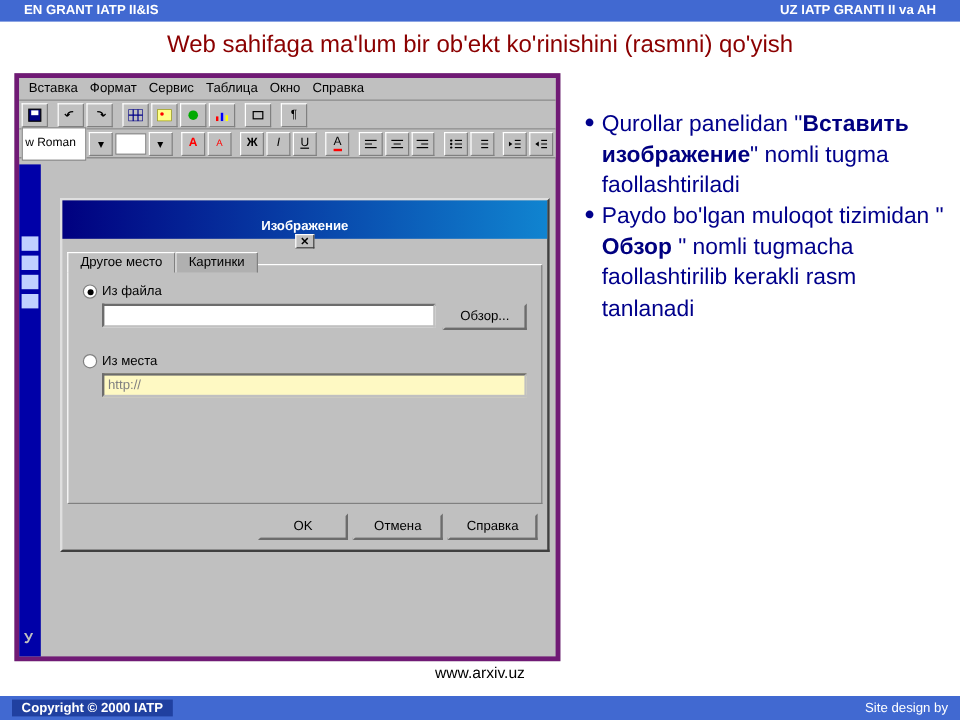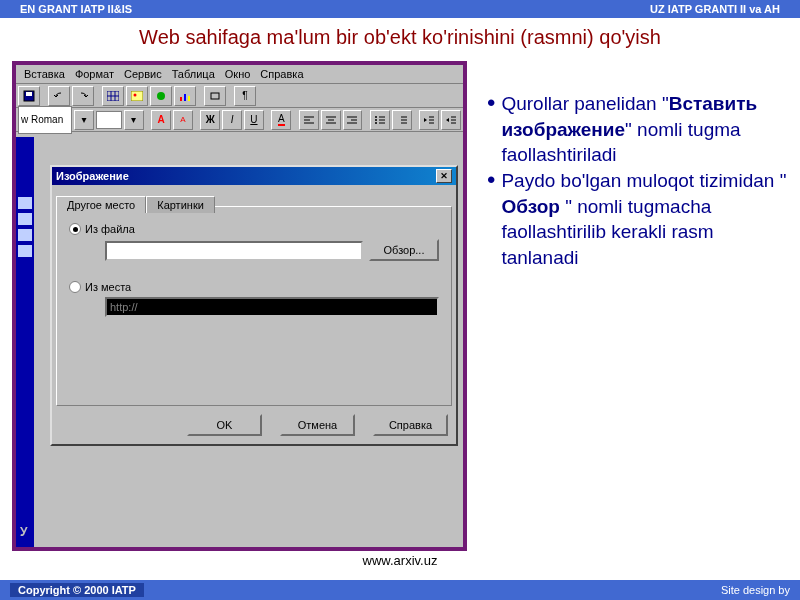--- a/index.html
+++ b/index.html
@@ -20,40 +20,40 @@
   .tool-btn { width: 22px; height: 20px; background: #c0c0c0; border: 1px solid; border-color: #fff #808080 #808080 #fff; display: inline-flex; align-items: center; justify-content: center; font-size: 10px; }
   .tool-sep { width: 4px; }
   .font-name { width: 60px; height: 28px; background: #fff; border: 1px solid #808080; font-size: 10px; padding: 1px 2px; display: flex; align-items: center; }
   .font-size { width: 28px; height: 18px; background: #fff; border: 1px solid #808080; font-size: 10px; padding: 1px 2px; display: flex; align-items: center; }
   
   .bluebar { width: 18px; background: #0000a8; position: absolute; left: 0; top: 72px; bottom: 0; display: flex; flex-direction: column; gap: 4px; padding-top: 60px; }
   .bluebar-item { width: 14px; height: 12px; background: #c0d0ff; margin-left: 2px; }
   .bluebar-y { position: absolute; bottom: 8px; left: 4px; color: #c0c0c0; font-size: 12px; font-weight: bold; }
   
   .dialog { position: absolute; left: 34px; top: 100px; width: 408px; background: #c0c0c0; border: 2px solid; border-color: #dfdfdf #404040 #404040 #dfdfdf; }
-  .dialog-title { background: linear-gradient(to right, #000080, #1084d0); color: #fff; font-size: 11px; font-weight: bold; padding: 2px 4px; display: flex; justify-content: space-between; align-items: center; height: 18px; }
+  .dialog-title { background: linear-gradient(to right, #000080, #1084d0); color: #fff; font-size: 11px; font-weight: bold; padding: 16px 4px; display: flex; justify-content: space-between; align-items: center; height: 18px; flex-direction: column; }
   .dialog-close { width: 16px; height: 14px; background: #c0c0c0; border: 1px solid; border-color: #fff #404040 #404040 #fff; font-size: 9px; display: flex; align-items: center; justify-content: center; color: #000; }
   
   .tabs { display: flex; padding: 4px 4px 0; }
   .tab { background: #c0c0c0; border: 1px solid; border-color: #fff #808080 #808080 #fff; padding: 2px 10px; font-size: 11px; position: relative; top: 7px; border-bottom: none; }
   .tab.active { background: #c0c0c0; z-index: 2; }
   .tab:not(.active) { background: #b0b0b0; }
   
   .tab-panel { margin: 0 4px 4px; border: 1px solid; border-color: #fff #808080 #808080 #fff; padding: 16px 12px; height: 200px; background: #c0c0c0; }
   
   .radio-row { display: flex; align-items: center; gap: 4px; margin-bottom: 4px; font-size: 11px; }
   .radio { width: 12px; height: 12px; border-radius: 50%; background: #fff; border: 1px solid #808080; display: flex; align-items: center; justify-content: center; }
   .radio.checked::after { content: ""; width: 5px; height: 5px; border-radius: 50%; background: #000; }
   
-  .input-row { margin-left: 36px; margin-bottom: 14px; display: flex; gap: 6px; align-items: flex-end; }
+  .input-row { margin-left: 16px; margin-bottom: 14px; display: flex; gap: 6px; align-items: flex-start; }
   .text-input { flex: 1; height: 20px; background: #fff; border: 2px inset #c0c0c0; font-size: 11px; padding: 1px 3px; display: flex; align-items: center; color: #808080; }
-  .text-input.disabled { background: #000000; }
+  .text-input.disabled { background: #fef9c3; }
   .browse-btn { width: 70px; height: 22px; background: #c0c0c0; border: 2px outset #c0c0c0; font-size: 11px; }
   
-  .dialog-buttons { display: flex; justify-content: flex-end; gap: 18px; padding: 4px 8px 8px; margin-left: 16px; }
+  .dialog-buttons { display: flex; justify-content: flex-end; gap: 4px; padding: 4px 8px 8px; margin-left: 16px; }
   .dlg-btn { width: 75px; height: 22px; background: #c0c0c0; border: 2px outset #c0c0c0; font-size: 11px; }
   
   .right-text { flex: 1; font-size: 19px; color: #00008b; line-height: 1.35; padding-top: 30px; }
   .right-text .bullet { display: flex; }
   .right-text .dot { font-size: 24px; line-height: 1; margin-right: 6px; }
   .bold { font-weight: bold; color: #000080; }
   
   .watermark { position: absolute; color: #ddd; font-size: 28px; font-weight: bold; letter-spacing: 4px; pointer-events: none; z-index: -1; display: flex; align-items: center; gap: 8px; opacity: 0.45; }
   .wm1 { top: 60px; left: 130px; }
   .wm2 { top: 200px; left: 150px; }

